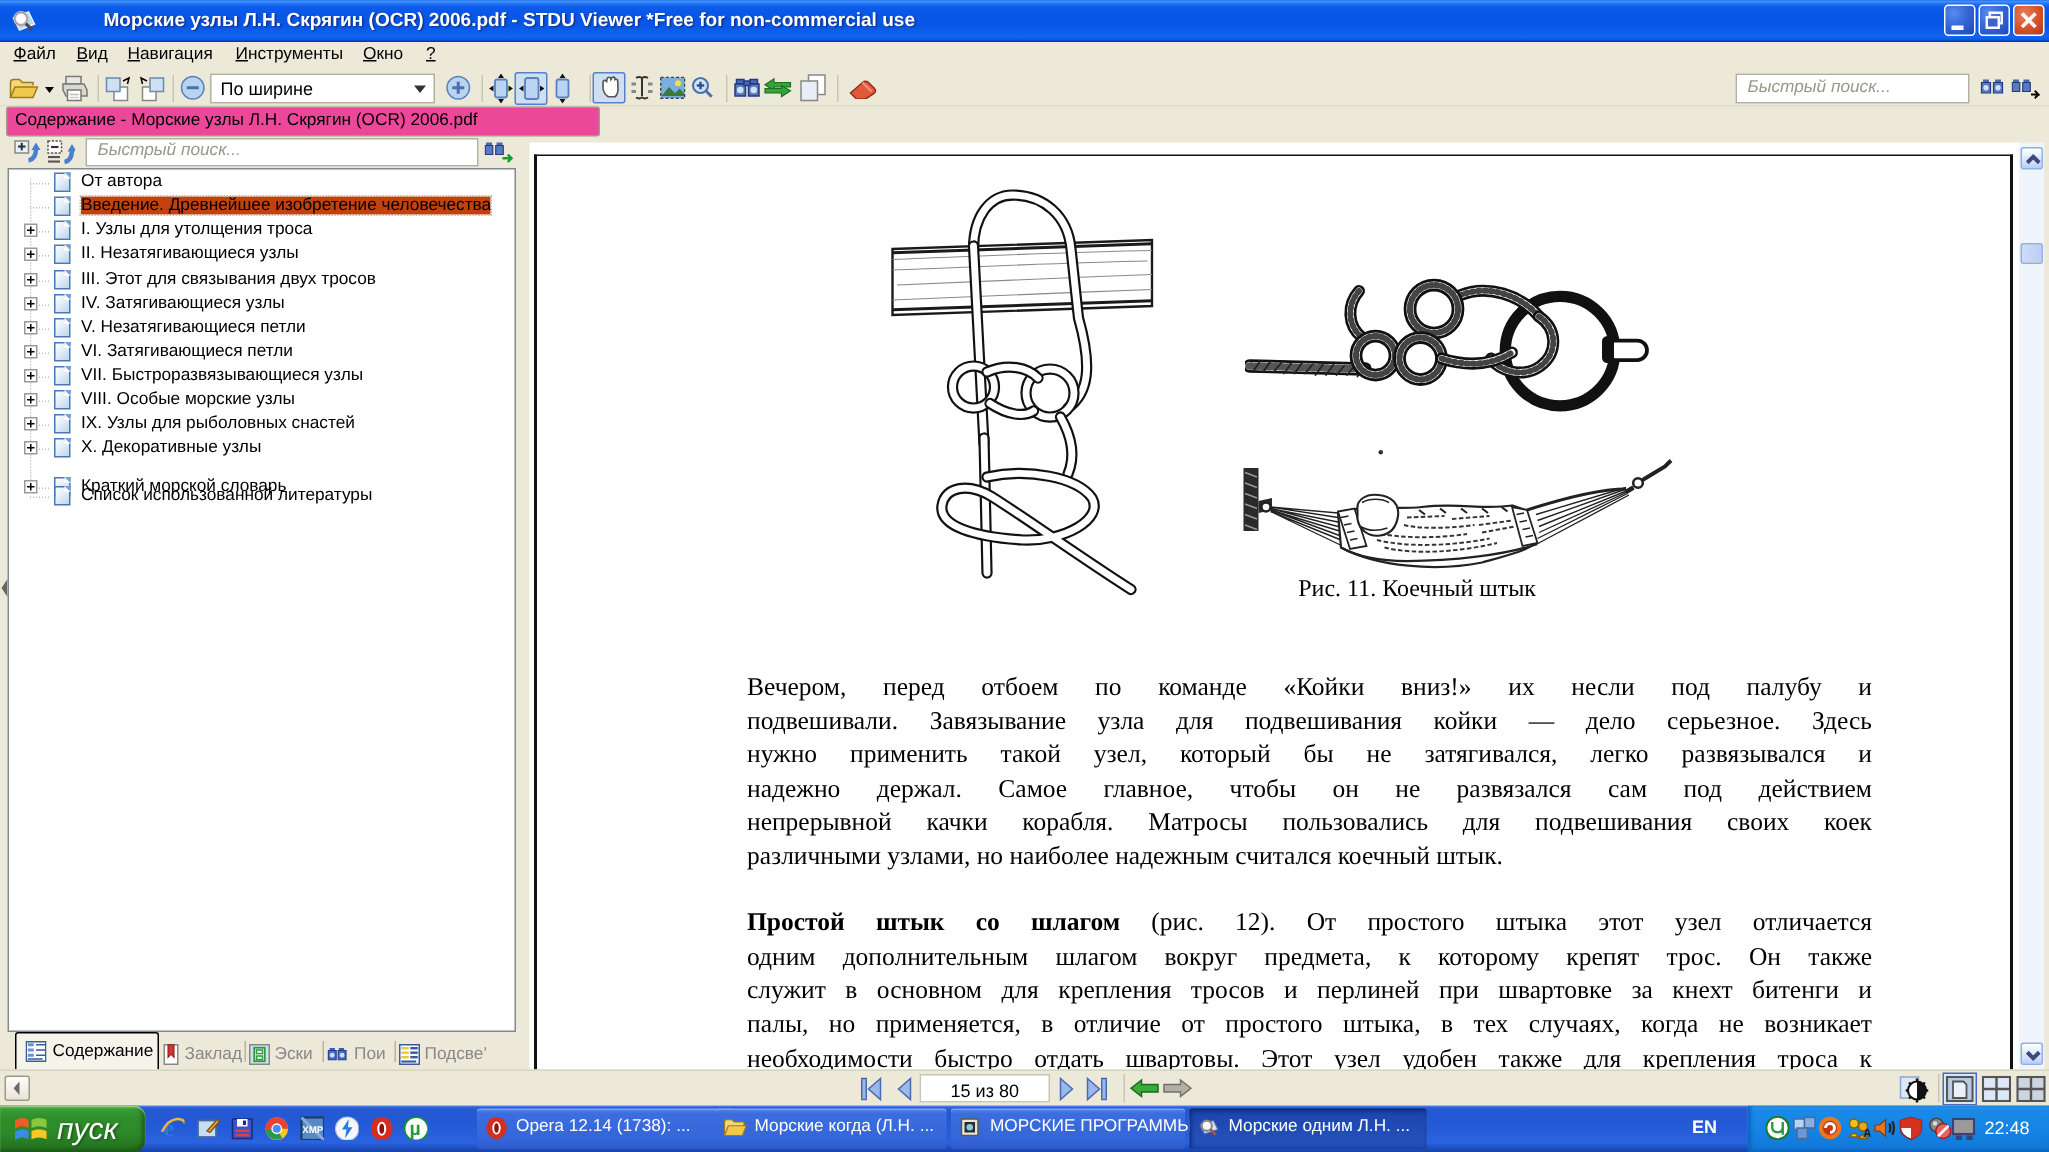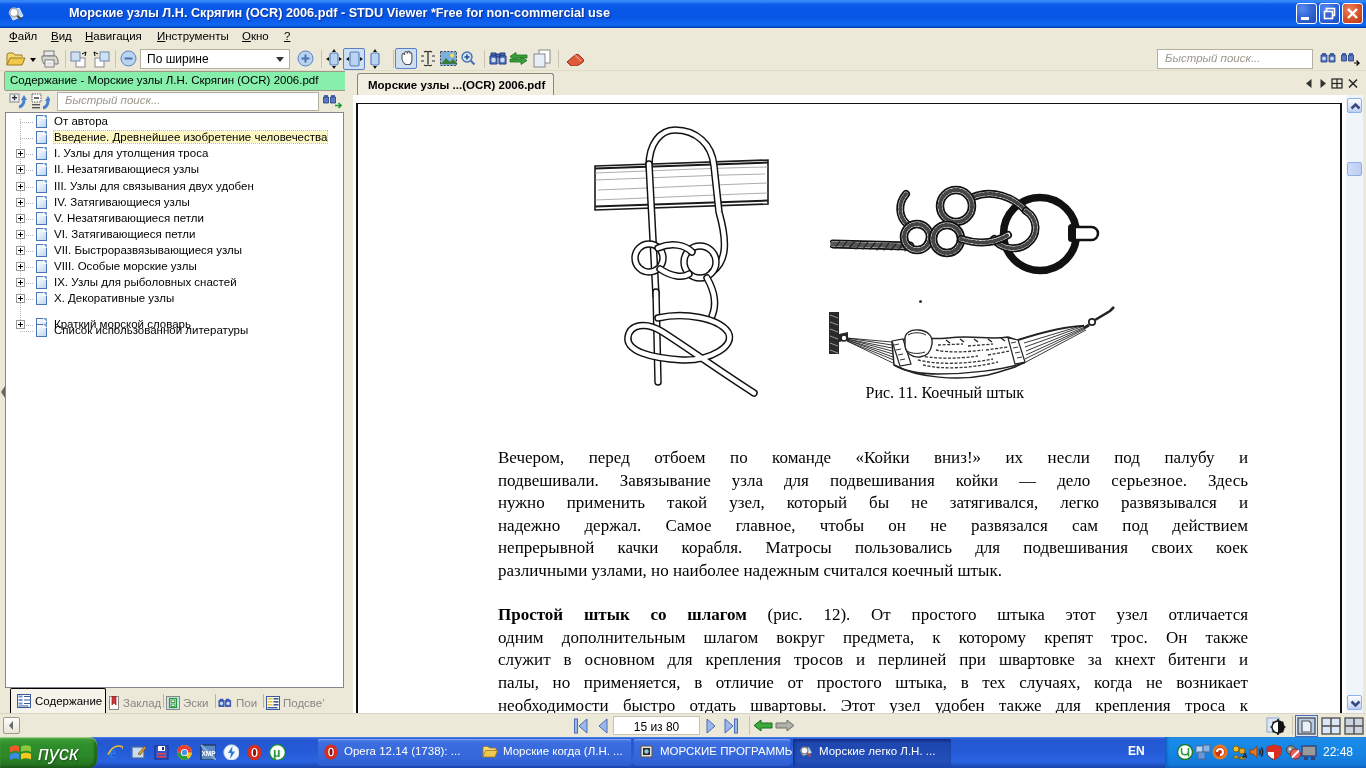--- a/index.html
+++ b/index.html
@@ -27,27 +27,27 @@
 
 #toolbar { left:0; top:47px; width:1366px; height:24px; background:#ece9d8; border-bottom:1px solid #e0dcc8; }
 .tsep { position:absolute; top:3px; width:1px; height:18px; background:#c9c5b2; }
 .combo { position:absolute; left:140px; top:2px; width:150px; height:20px; background:#fff; border:1px solid #b4b0a0; font-size:12px; }
 .combo .ctext { position:absolute; left:6px; top:2px; }
 .combo .carr { position:absolute; right:2px; top:2px; width:14px; height:14px; }
 .qsearch { position:absolute; top:2px; width:156px; height:20px; background:#fff; border:1px solid #b4b0a0; color:#9a968a; font-style:italic; font-size:11.5px; padding:2px 0 0 7px; }
 
 
 #lpanel { left:0; top:71px; width:345px; height:642px; background:#ece9d8; }
-#lheader { position:absolute; left:4px; top:0px; width:396px; height:19px; border:1px solid #9d9a87; border-radius:2px; background:#86efac; font-size:11.5px; padding:2px 0 16px 5px; white-space:nowrap; overflow:hidden; }
+#lheader { position:absolute; left:4px; top:0px; width:396px; height:19px; border:1px solid #9d9a87; border-radius:2px; background:#ec4899; font-size:11.5px; padding:2px 0 16px 5px; white-space:nowrap; overflow:hidden; }
 #lsearchrow { position:absolute; left:0; top:19px; width:345px; height:22px; }
 #lsearch { position:absolute; left:57px; top:2px; width:262px; height:19px; background:#fff; border:1px solid #b4b0a0; color:#9a968a; font-style:italic; font-size:11.5px; padding:1px 0 0 7px; }
 #ltree { position:absolute; left:5px; top:41px; width:339px; height:576px; background:#fff; border:1px solid #828790; overflow:hidden;text-align:right; }
 .trow { position:absolute; left:0; width:337px; height:16px; font-size:11.5px; white-space:nowrap; }
 .trow .lbl { position:absolute; left:48px; top:1px; }
-.trow.sel .lbl { background:#fef9c3; outline:1px dotted #c0bda8; }
+.trow.sel .lbl { background:#c2410c; outline:1px dotted #c0bda8; }
 .pbox { position:absolute; left:10px; top:3px; width:9px; height:9px; border:1px solid #9a9a9a; background:#fff; }
 .pbox:before { content:""; position:absolute; left:1px; top:3px; width:5px; height:1px; background:#000; }
 .pbox:after { content:""; position:absolute; left:3px; top:1px; width:1px; height:5px; background:#000; }
 .docic { position:absolute; left:30px; top:1px; width:11px; height:13px; background:linear-gradient(135deg,#fdfefe 0%,#e8f1fa 40%,#b9d5ee 100%); border:1px solid #4a76b8; }
 .docic:before { content:""; position:absolute; right:-1px; top:-1px; width:0; height:0; border:2.5px solid #7aa2d0; border-left-color:#fff; border-bottom-color:#fff; }
 .dots { position:absolute; top:8px; height:1px; background-image:linear-gradient(90deg,#b8b8b8 1px,transparent 1px); background-size:2px 1px; }
 .vdots { position:absolute; width:1px; background-image:linear-gradient(180deg,#b8b8b8 1px,transparent 1px); background-size:1px 2px; }
 
 
 #ltabs { position:absolute; left:0px; top:617px; width:345px; height:25px; font-size:11.5px; }
@@ -277,21 +277,21 @@
       <div class="trow" style="top:49px">
           <div class="pbox"></div>
           <div class="dots" style="left:20px;width:8px"></div>
           <div class="docic"></div>
           <div class="lbl">II. Незатягивающиеся узлы</div>
         </div>
       <div class="trow" style="top:66px">
           <div class="pbox"></div>
           <div class="dots" style="left:20px;width:8px"></div>
           <div class="docic"></div>
-          <div class="lbl">III. Узлы для связывания двух удобен</div>
+          <div class="lbl">III. Этот для связывания двух тросов</div>
         </div>
       <div class="trow" style="top:82px">
           <div class="pbox"></div>
           <div class="dots" style="left:20px;width:8px"></div>
           <div class="docic"></div>
           <div class="lbl">IV. Затягивающиеся узлы</div>
         </div>
       <div class="trow" style="top:98px">
           <div class="pbox"></div>
           <div class="dots" style="left:20px;width:8px"></div>
@@ -390,37 +390,20 @@
             <rect x="1.5" y="5" width="5" height="1.6" fill="#e8c838"></rect>
             <rect x="7.5" y="5" width="5" height="1.6" fill="#3a5a9a"></rect>
             <rect x="1.5" y="8" width="5" height="1.6" fill="#e8c838"></rect>
             <rect x="7.5" y="8" width="5" height="1.6" fill="#3a5a9a"></rect>
             <rect x="1.5" y="11" width="10" height="1.4" fill="#3a5a9a"></rect>
           </svg>
         <span style="position:absolute;left:17px;top:7px">Подсве’</span>
       </div>
     </div>
   </div>
-  <div class="abs" id="tabbar">
-    <div id="doctab">Морские узлы ...(ОСR) 2006.pdf</div>
-    <svg class="abs" style="left:958px;top:7px" width="12" height="11">
-        <path d="M8.5 1 L3 5.5 L8.5 10 Z" fill="#333"></path>
-      </svg>
-    <svg class="abs" style="left:972px;top:7px" width="12" height="11">
-        <path d="M3.5 1 L9 5.5 L3.5 10 Z" fill="#333"></path>
-      </svg>
-    <svg class="abs" style="left:986px;top:7px" width="13" height="11">
-        <rect x="1" y="1" width="10" height="9" fill="none" stroke="#222" stroke-width="1.2"></rect>
-        <line x1="6" y1="1" x2="6" y2="10" stroke="#222" stroke-width="1.2"></line>
-        <line x1="1" y1="5.5" x2="11" y2="5.5" stroke="#222" stroke-width="1.2"></line>
-      </svg>
-    <svg class="abs" style="left:1002px;top:7px" width="12" height="11">
-        <path d="M2 1.5 L10 9.5 M10 1.5 L2 9.5" stroke="#222" stroke-width="1.5"></path>
-      </svg>
-  </div>
   <div class="abs" id="viewport">
     <div id="page">
       <svg class="abs" style="left:232px;top:16px" width="192" height="280" id="knot1">
         <g stroke="#1a1a1a" fill="none">
           <path d="M5 46 L178 40 L178 84 L5 90 Z" fill="#fff" stroke-width="1.6"></path>
           <path d="M5 53 C 60 51, 120 48, 178 47 M5 60 C 60 58, 120 55, 175 54 M8 70 C 60 68, 120 65, 178 63 M5 80 C 60 78, 120 75, 178 73" stroke-width="0.7" stroke="#888"></path>
           <path d="M5 48.5 L178 42.5" stroke-width="2"></path>
           <path d="M5 86.5 L178 80.5" stroke-width="2"></path>
         </g>
         <g fill="none" stroke-linecap="round">
@@ -724,21 +707,21 @@
           <circle cx="7.5" cy="7.5" r="2.2" fill="#88c8e8"></circle>
         </svg>
       <div class="ttxt">МОРСКИЕ ПРОГРАММЫ</div>
     </div>
     <div class="tbtn pressed" style="left:793px;width:158px">
       <svg class="ticon16" viewBox="0 0 16 16">
           <path d="M2 6 L11 3 L14 9 L5 12 Z" fill="#cfe3f5" stroke="#4a6ea8" stroke-width="0.8"></path>
           <circle cx="6.5" cy="6.5" r="3.4" fill="#f4f8fc" stroke="#888" stroke-width="1.4"></circle>
           <line x1="9" y1="9" x2="12.5" y2="12.5" stroke="#b05040" stroke-width="1.8"></line>
         </svg>
-      <div class="ttxt">Морские легко Л.Н. ...</div>
+      <div class="ttxt">Морские одним Л.Н. ...</div>
     </div>
     <div class="abs" style="left:1128px;top:7px;color:#fff;font-size:12px;font-weight:bold">EN</div>
     <div class="abs" id="tray">
       <svg class="trayic" style="left:12px" viewBox="0 0 16 16">
           <circle cx="8" cy="8" r="7.5" fill="#fff" stroke="#1a7a30" stroke-width="1.4"></circle>
           <path d="M4.5 4 L4.5 7.5 Q4.5 10.8 8 10.8 Q11.5 10.8 11.5 7.5 M11.5 4 L11.5 12.5" stroke="#2a9a40" stroke-width="1.6" fill="none"></path>
         </svg>
       <svg class="trayic" style="left:30px" viewBox="0 0 16 16">
           <rect x="1" y="2" width="7" height="7" fill="#b8d4f0" stroke="#4a6a9a"></rect>
           <rect x="8" y="1" width="7" height="7" fill="#88b0e0" stroke="#4a6a9a"></rect>

